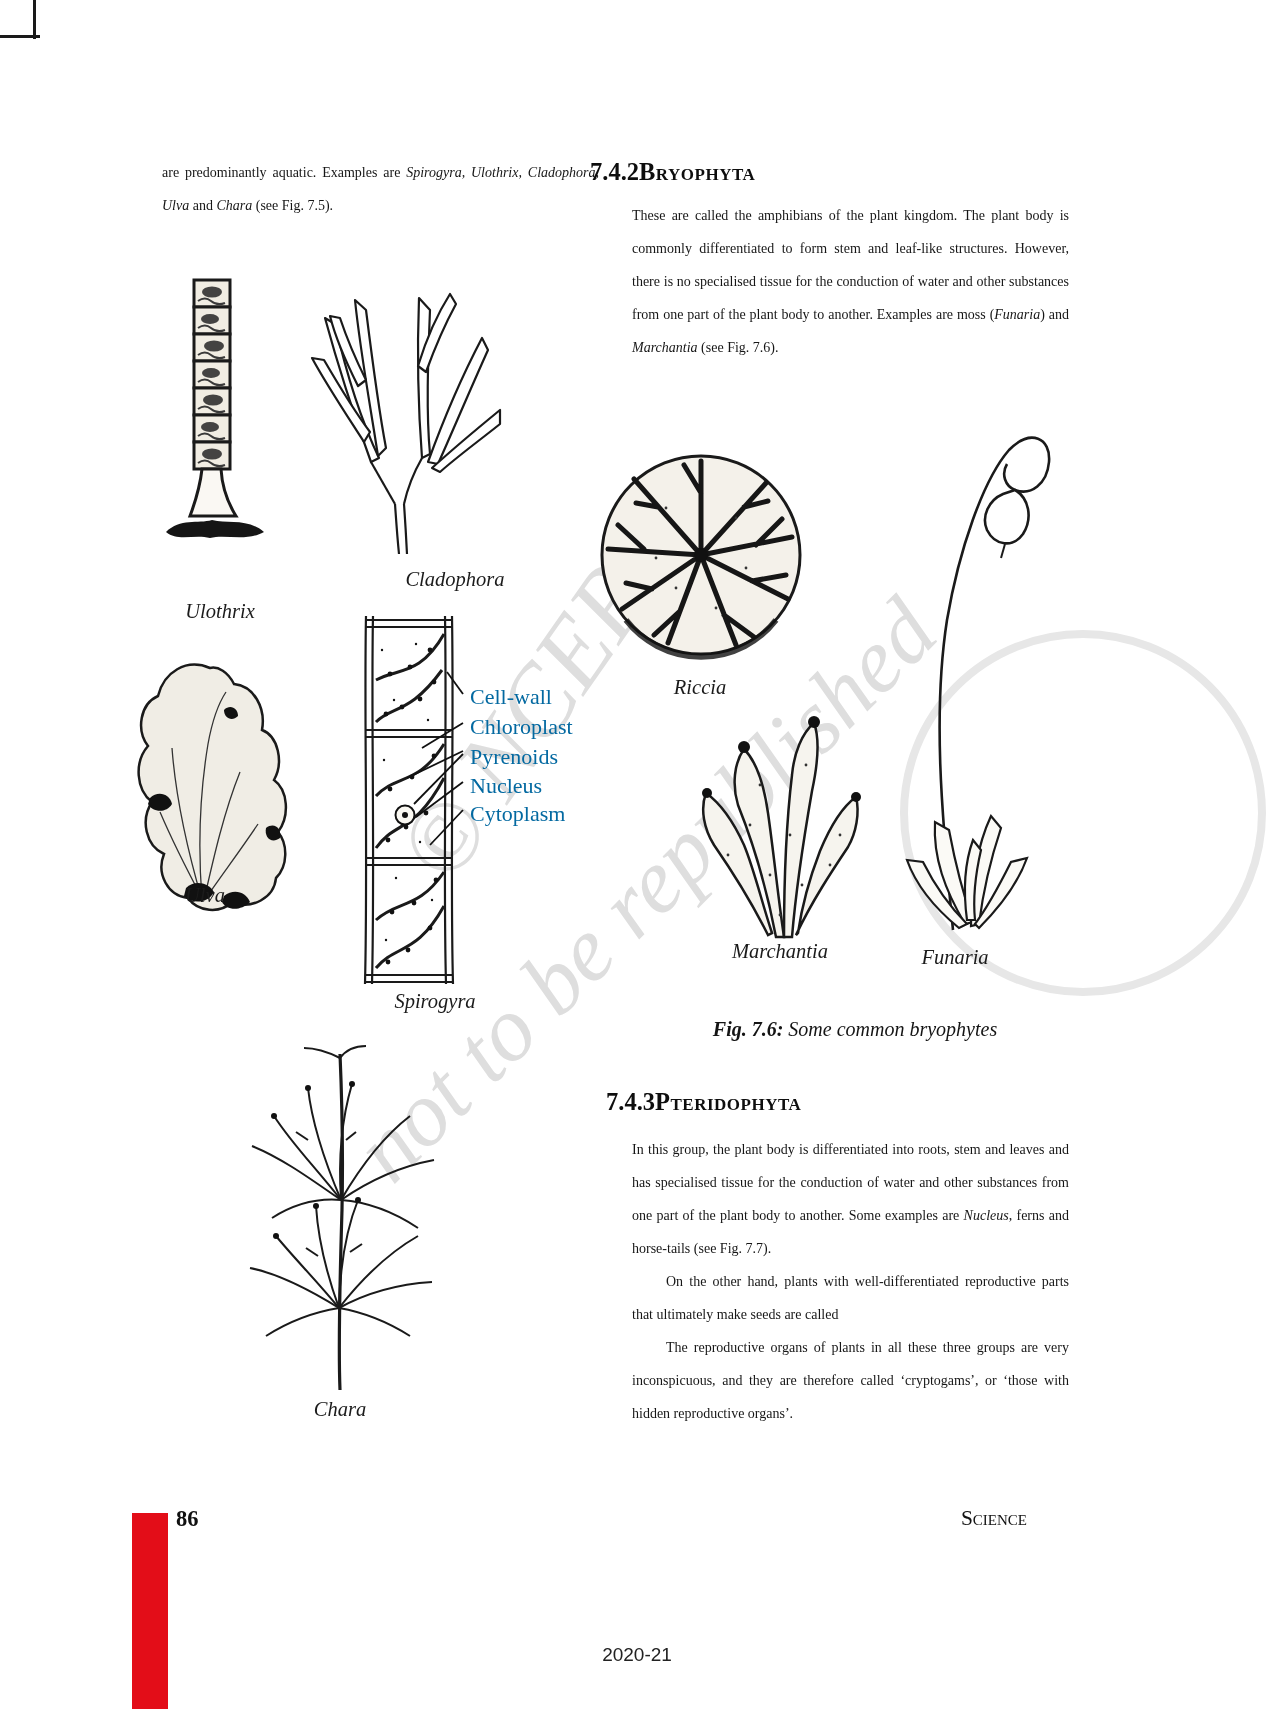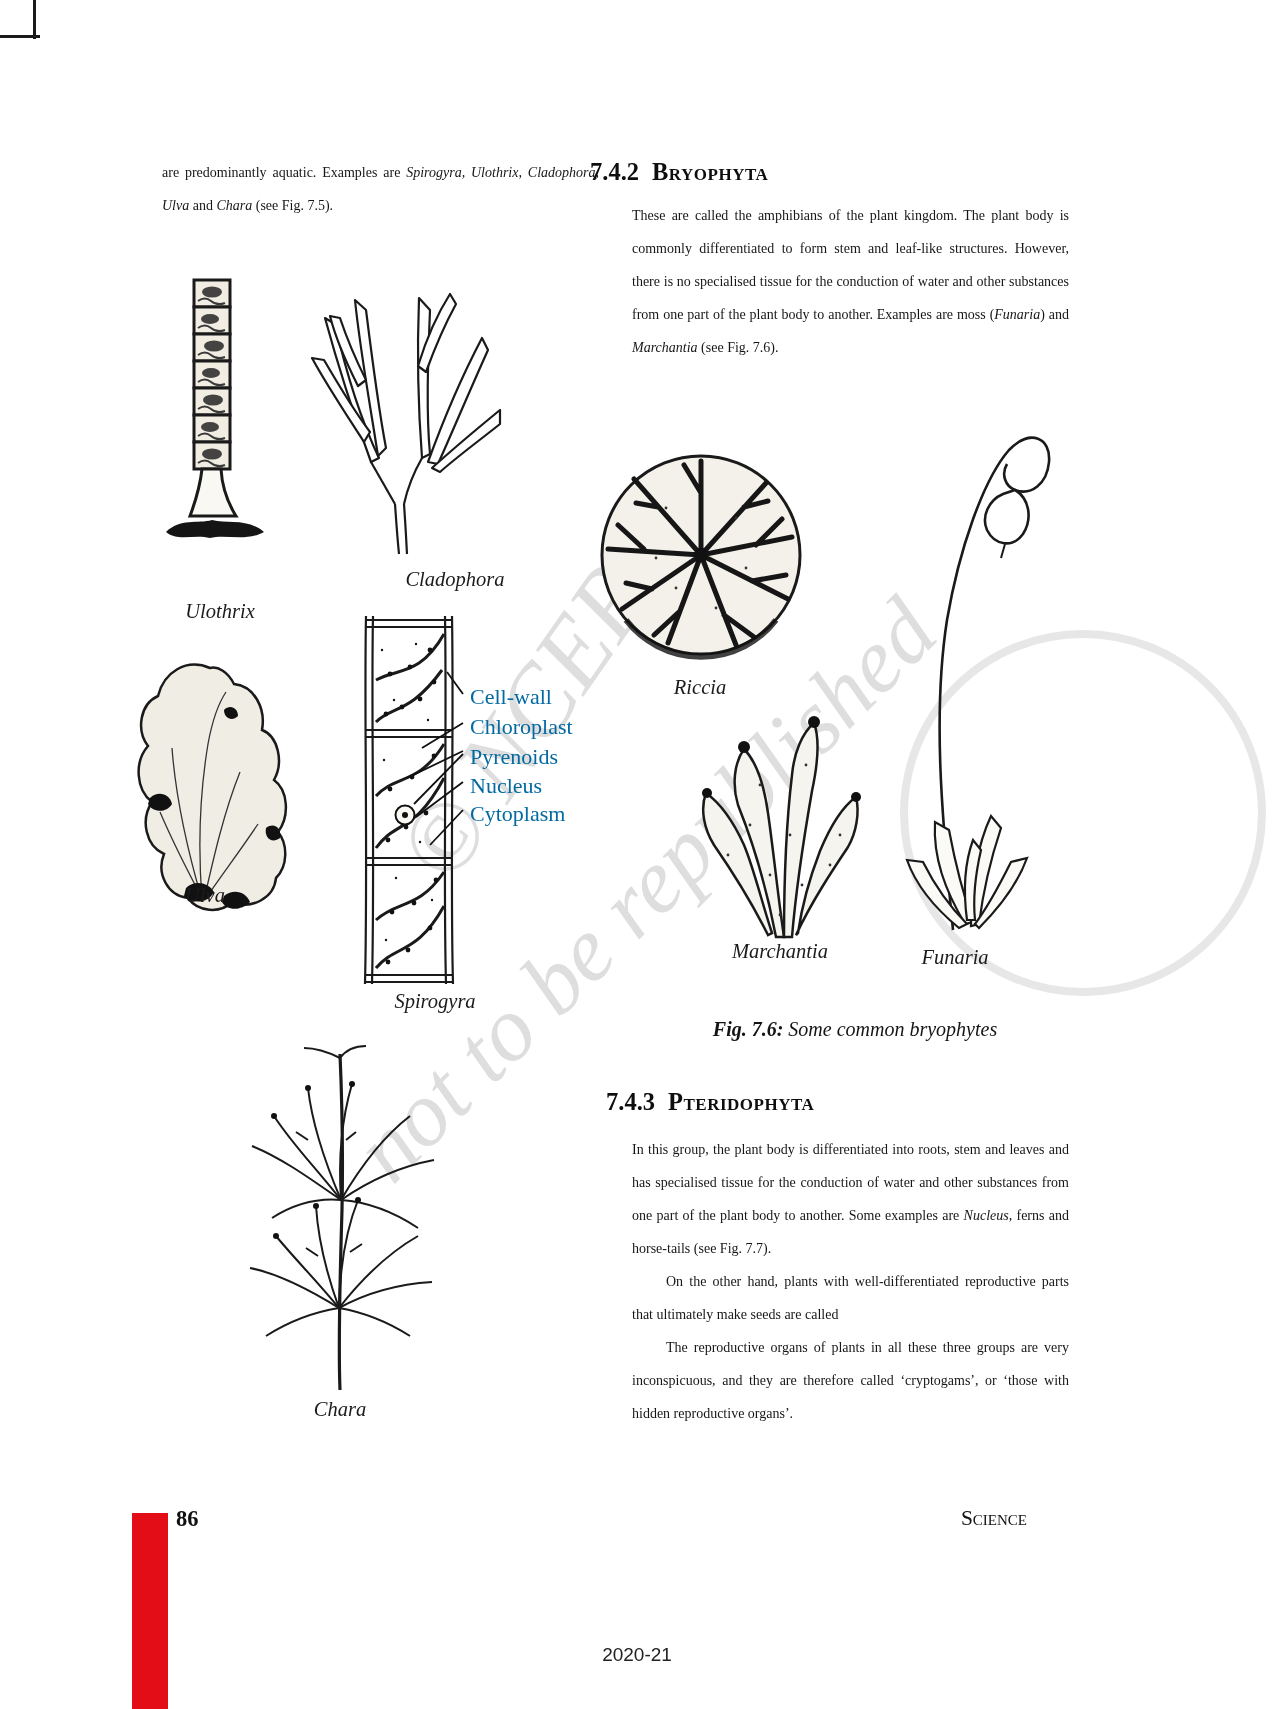--- a/index.html
+++ b/index.html
@@ -5,21 +5,21 @@
   html,body{margin:0;padding:0;background:#888;}
   .page{position:relative;width:1275px;height:1709px;background:#ffffff;margin:0 auto;
         font-family:"Liberation Serif","DejaVu Serif",serif;color:#161616;overflow:hidden;}
   .abs{position:absolute;}
   .para{font-size:14px;line-height:33px;text-align:justify;margin-left:42px;}
   .para p{margin:0;}
   .para p.indent{text-indent:34px;}
   .it{font-style:italic;}
   .bd{font-weight:bold;}
   .sec-head{font-size:24.5px;font-weight:bold;color:#0e0e0e;white-space:nowrap;}
-  .sec-head .title{font-variant:small-caps;margin-left:13px;letter-spacing:.5px;}
+  .sec-head .title{font-variant:small-caps;letter-spacing:.5px;}
   .fig-label{font-style:italic;font-size:20.5px;text-align:center;color:#1b1b1b;}
   .callout{font-size:22px;color:#0369a1;white-space:nowrap;}
   .caption{font-size:20px;text-align:center;color:#141414;white-space:nowrap;}
   .watermark{color:#dedede;font-style:italic;white-space:nowrap;pointer-events:none;
              transform-origin:center center;}
   .wm-circle{border-radius:50%;border:8px solid #e7e7e7;pointer-events:none;}
   .red-bar{background:#e30d18;}
   .folio-num{font-weight:bold;font-size:22.5px;color:#111;}
   .folio-right{font-variant:small-caps;font-size:21.5px;color:#111;text-align:right;}
   .year{font-family:"Liberation Sans","DejaVu Sans",sans-serif;font-size:19px;color:#222;text-align:center;}

